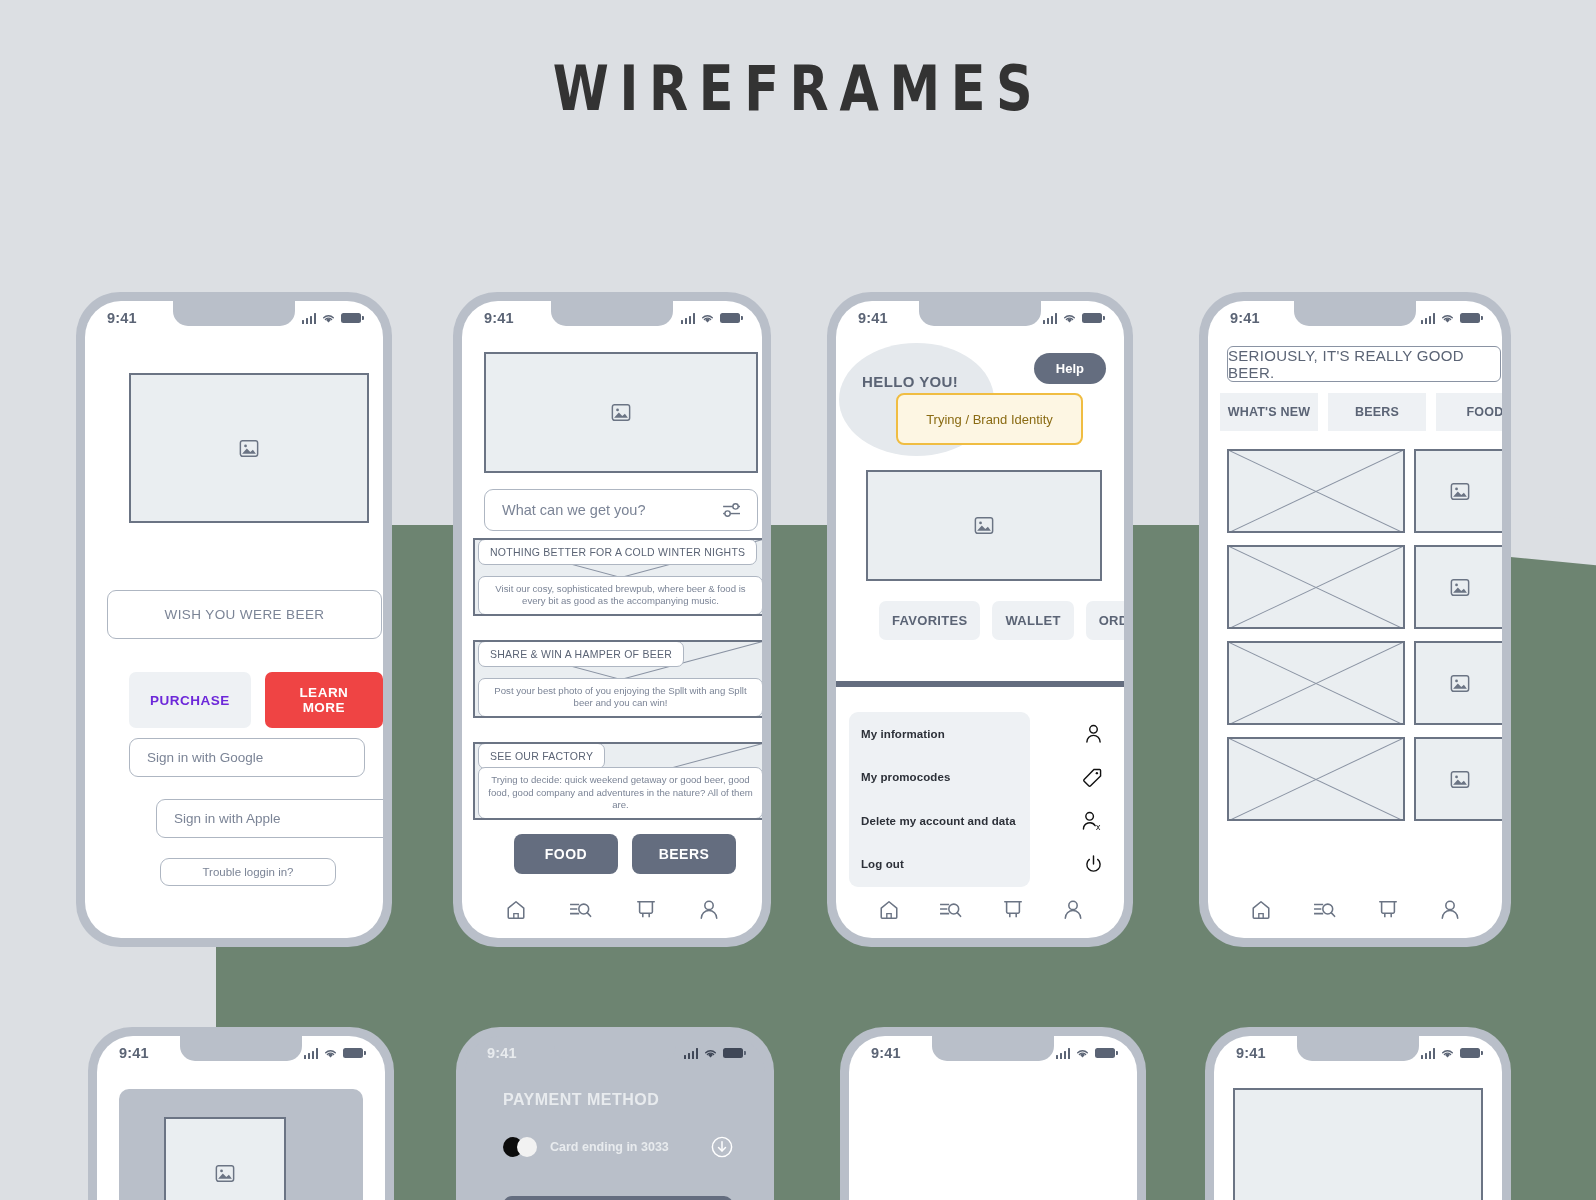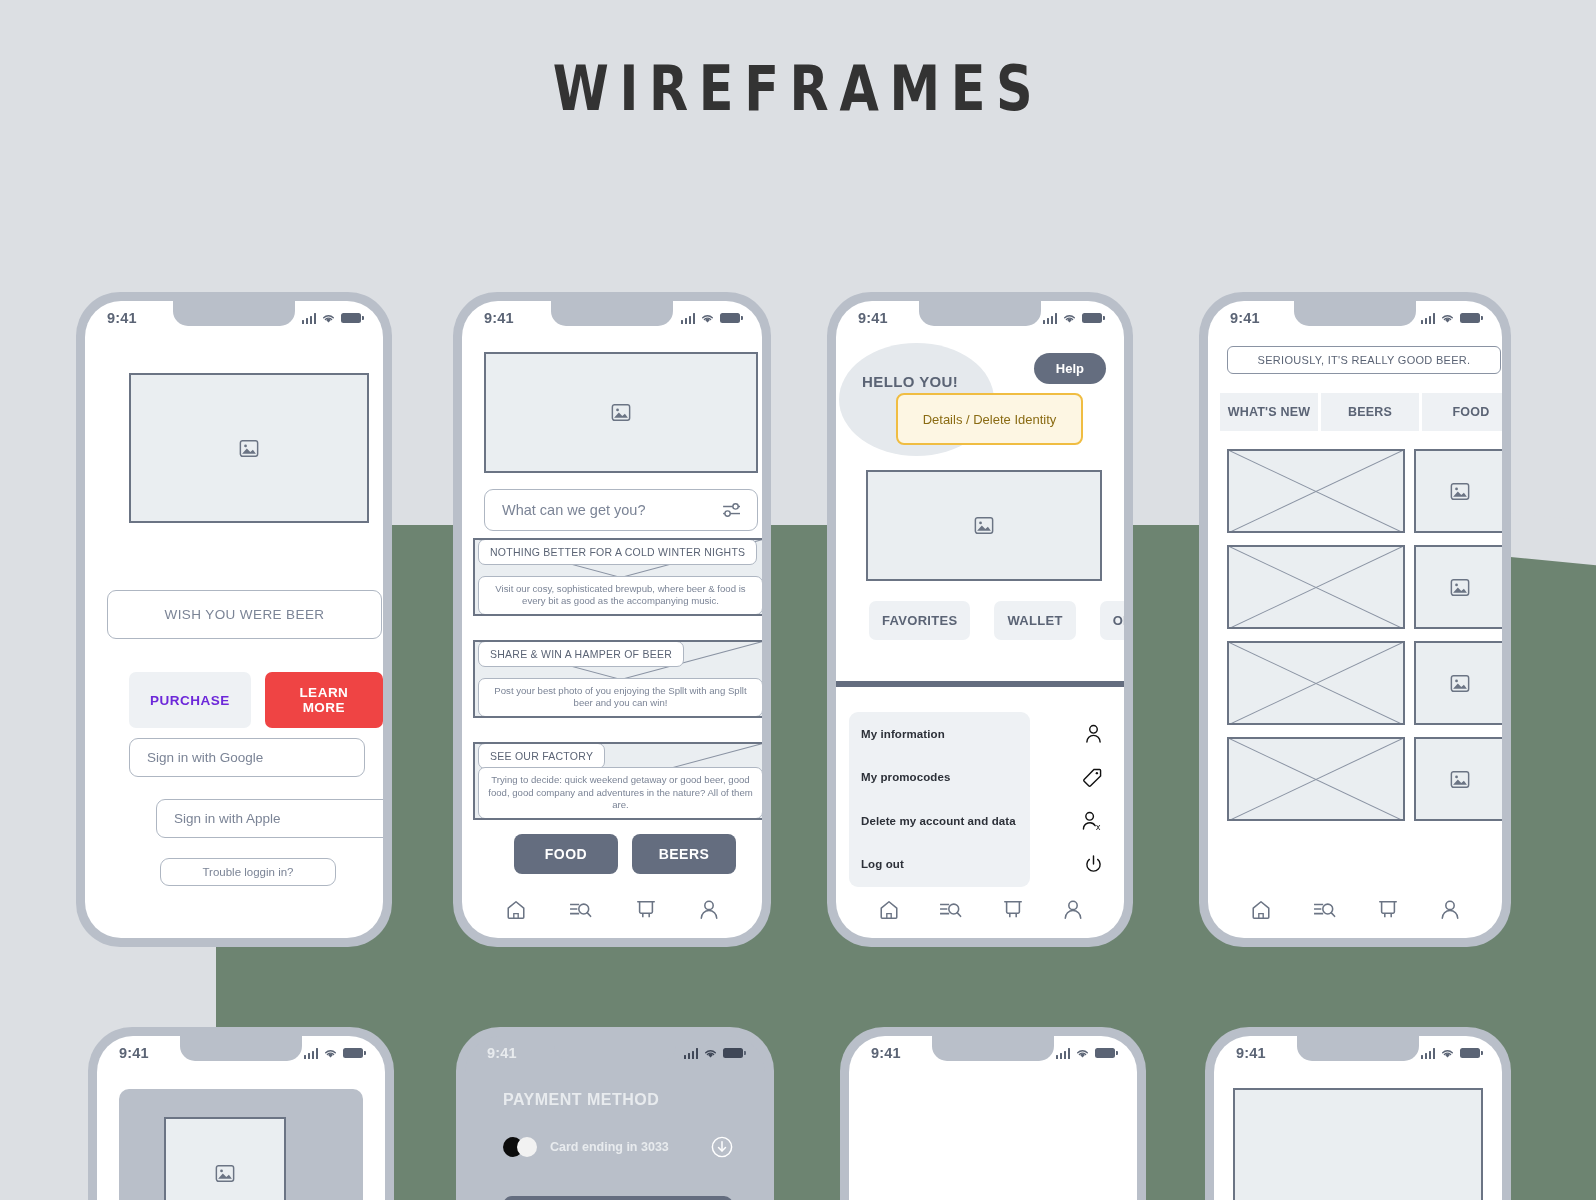--- a/index.html
+++ b/index.html
@@ -227,21 +227,21 @@
     font-size:13px; font-weight:700; cursor:pointer; z-index:4;
   }
   .p3-brand {
     position:absolute; left:60px; top:92px;
     width:187px; height:52px;
     background:#fdf6e3; border:2px solid #f0bd42; border-radius:8px;
     display:flex; align-items:center; justify-content:center;
     font-size:13px; color:#8a6b13; z-index:5;
   }
   .p3-hero { position:absolute; left:30px; top:169px; width:236px; height:111px; z-index:2; }
-  .p3-chips { position:absolute; left:33px; top:300px; display:flex; gap:24px; z-index:2; }
+  .p3-chips { position:absolute; left:43px; top:300px; display:flex; gap:12px; z-index:2; }
   .chip {
     background:#eef1f4; border:none; border-radius:7px;
     padding:12px 13px; font-size:13px; font-weight:700;
     color:#5b6475; letter-spacing:.3px; cursor:pointer;
   }
   .p3-divider {
     position:absolute; left:0; right:0; top:380px;
     height:6px; background:#646d7f; z-index:2;
   }
   .p3-menu-panel {
@@ -255,26 +255,26 @@
     padding: 0 22px 0 25px;
     height: 43.5px;
     cursor:pointer;
   }
   .p3-row span {
     font-size:11.5px; font-weight:700; color:#2c3038; letter-spacing:.1px;
   }
 
   
   .p4-banner {
-    position:absolute; left:19px; top:45px; width:274px; height:28px;
+    position:absolute; left:19px; top:45px; width:274px; height:36px;
     border:1.6px solid #8a93a3; border-radius:6px; background:#fff;
     display:flex; align-items:center; justify-content:center;
-    font-size:11px; color:#5b6475; letter-spacing:.3px;
-  }
-  .p4-tabs { position:absolute; left:12px; top:92px; display:flex; gap:3px; }
+    font-size:15px; color:#5b6475; letter-spacing:.3px;
+  }
+  .p4-tabs { position:absolute; left:12px; top:92px; display:flex; gap:10px; }
   .p4-tab {
     background:#eef1f4; border:none;
     width:98px; height:38px;
     font-size:12.5px; font-weight:700; color:#5b6475;
     letter-spacing:.2px; cursor:pointer;
   }
   .p4-grid {
     position:absolute; left:19px; top:148px;
     display:grid; grid-template-columns: 178px 92px;
     gap: 12px 9px;
@@ -478,21 +478,21 @@
             <path d="M4.6 7.1 a5 5 0 0 1 6.8 0" stroke="#5b6475" stroke-width="1.5" fill="none" stroke-linecap="round"></path>
           </svg>
         <div class="batt"></div>
       </div>
     </div>
 
     <div class="p3-circle"></div>
     <div class="p3-hello">HELLO YOU!</div>
     <button class="p3-help">Help</button>
     <div class="p3-brand">
-      <span>Details / Delete Identity</span>
+      <span>Trying / Brand Identity</span>
     </div>
 
     <div class="imgbox p3-hero">
       <svg class="icon-img" viewBox="0 0 24 22">
           <rect x="2" y="2" width="20" height="18" rx="2.5" stroke="#6b7484" stroke-width="1.7" fill="none"></rect>
           <circle cx="8" cy="8" r="1.6" fill="#6b7484"></circle>
           <path d="M4 17 l5.5-6 4 4 3-2.6 3.5 4.6z" fill="#6b7484"></path>
         </svg>
     </div>
 

